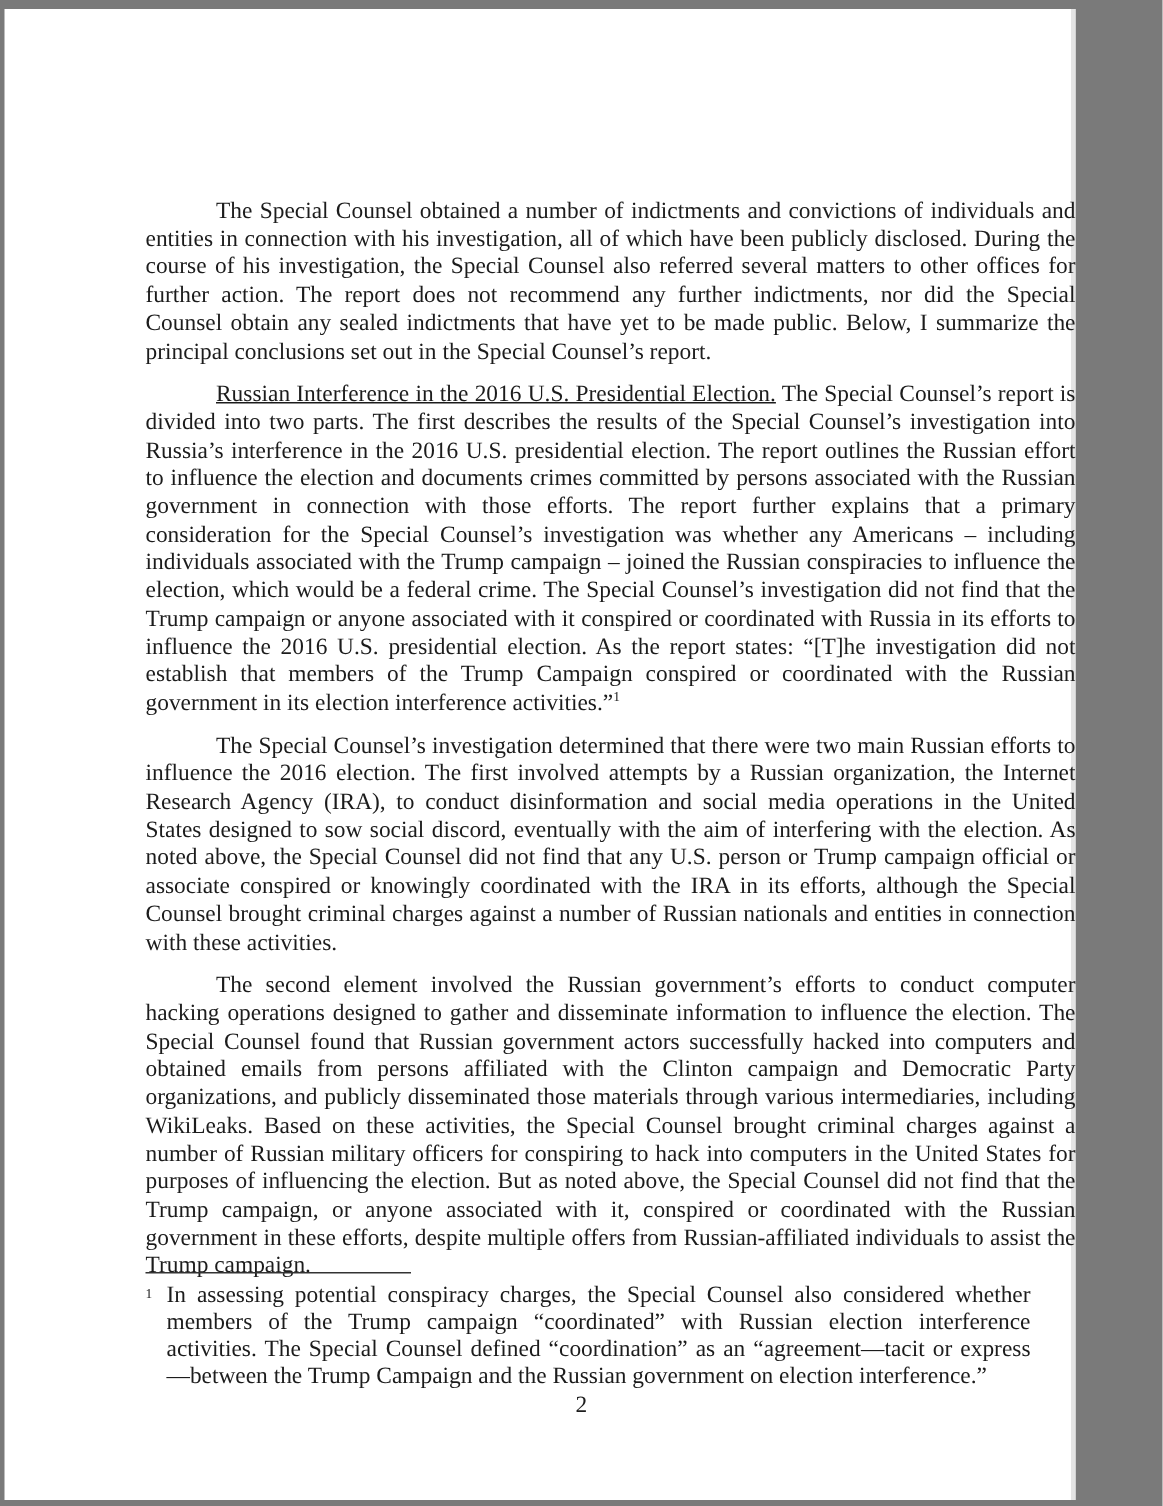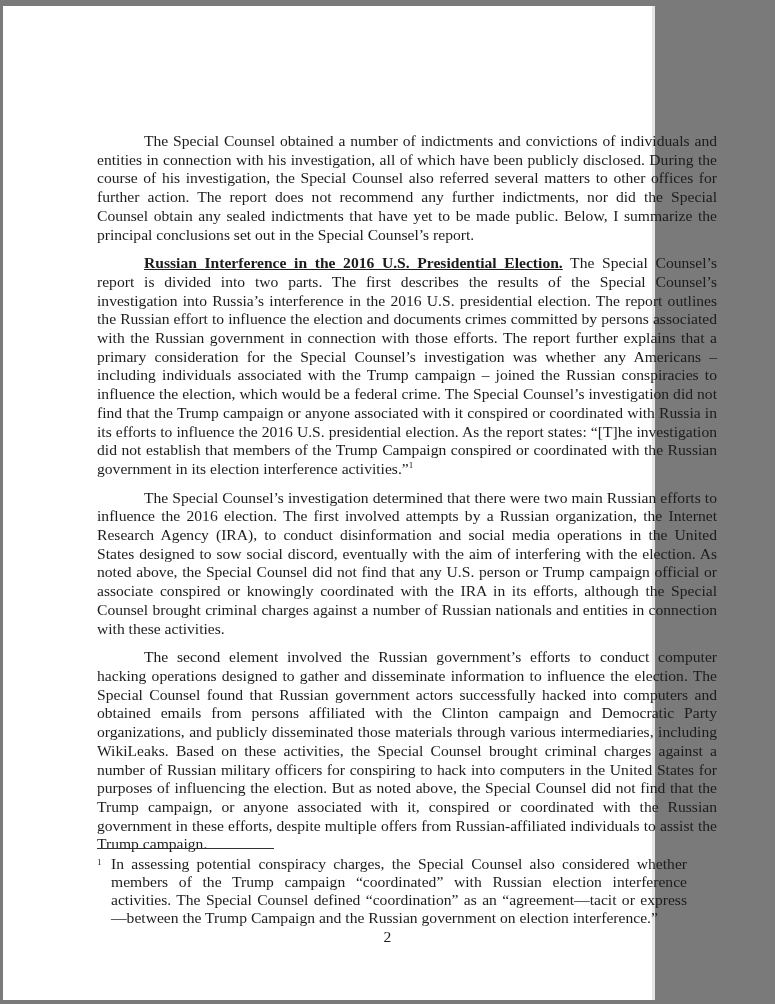--- a/index.html
+++ b/index.html
@@ -5,38 +5,38 @@
   html, body { margin: 0; padding: 0; }
   body {
     width: 775px; height: 1004px;
     background: #7a7a7a;
     overflow: hidden;
     position: relative;
   }
   .page {
     position: absolute;
     left: 3px; top: 6px;
-    width: 652px; height: 994px;
+    width: 714px; height: 994px;
     background: #ffffff;
     box-shadow: inset -3px 0 0 #e4e4e4;
   }
   .content {
     position: absolute;
     left: 94px; top: 126px;
     width: 620px;
     font-family: "Liberation Serif", serif;
     font-size: 15.6px;
     line-height: 18.7px;
     color: #1c1c1c;
     text-align: justify;
   }
   p { margin: 0 0 10px 0; text-indent: 47px; }
   p.first { margin-bottom: 10px; }
   .heading {
-    font-weight: bold;
+    font-weight: normal;
     text-decoration: underline;
   }
   sup { font-size: 9px; line-height: 0; vertical-align: 6px; }
   .fn-rule {
     position: absolute;
     left: 97px; top: 848px;
     width: 177px; height: 0;
     border-top: 1px solid #333;
   }
   .footnote {

